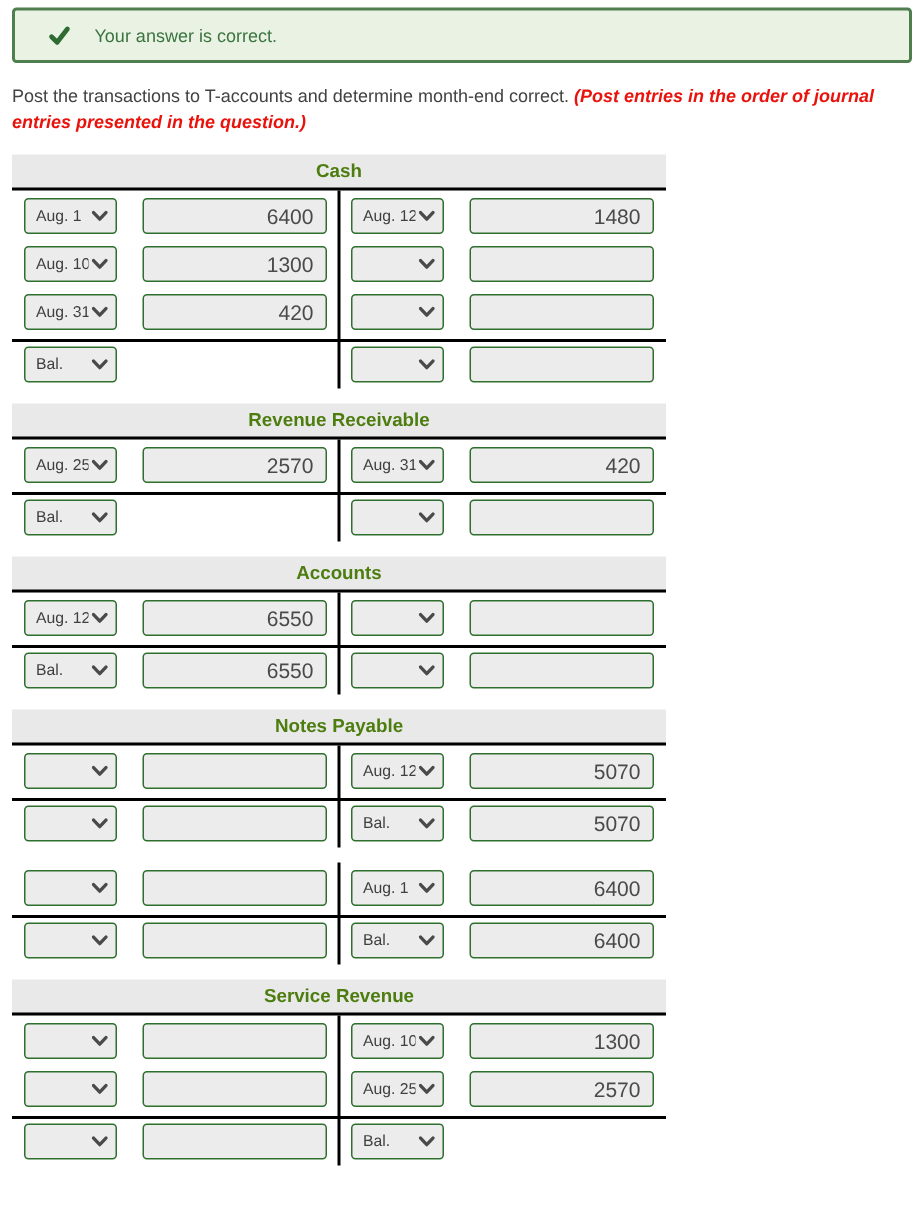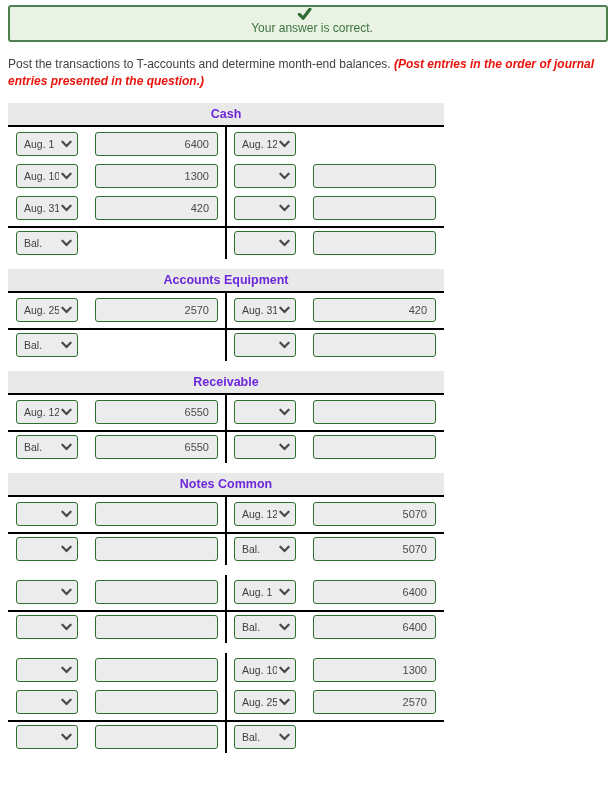--- a/index.html
+++ b/index.html
@@ -24,42 +24,41 @@
   
   .banner{
     margin:5px 8px 0;
     background:var(--banner-bg);
     border:2px solid var(--banner-border);
     border-radius:3px;
     height:37px;
     display:flex;
     align-items:center;
     padding:0 14px 0 22px;
-    flex-direction:column;
   }
   .banner .check{display:flex;margin-right:16px;}
   .banner-text{color:var(--banner-text);font-size:12px;}
   
   .instructions{
     margin:14px 8px 12px;
     width:600px;
     font-size:12px;
     line-height:1.45;
     color:var(--text);
   }
   .em-red{color:var(--red);font-weight:bold;font-style:italic;}
   
   .taccounts{margin:0 8px;width:436px;}
   .acct{margin-bottom:10px;}
   .acct-header{
     height:24px;
     background:var(--header-bg);
     border-bottom:2px solid var(--line);
     display:flex;align-items:center;justify-content:center;
-    font-size:12.5px;font-weight:bold;color:#6d28d9;
+    font-size:12.5px;font-weight:bold;color:#4d7c0f;
   }
   .acct-body{position:relative;padding:5px 0 4px;}
   .divider-v{
     position:absolute;top:0;bottom:0;left:50%;
     width:2px;margin-left:-1px;background:var(--line);
   }
   .hline{height:2px;background:var(--line);margin:-2px 0 3px;}
   .row{display:flex;margin-bottom:8px;}
   .row.balance{margin-bottom:0;}
   .half{width:50%;display:flex;align-items:center;padding:0 8px;}
@@ -80,36 +79,36 @@
     pointer-events:none;display:flex;
   }
   input.amount{
     flex:1;height:24px;min-width:0;
     background:var(--field-bg);
     border:1px solid var(--green);
     border-radius:3px;
     text-align:right;
     padding:0 8px;
     font-family:"Liberation Sans", sans-serif;
-    font-size:11px;color:#4a4a4a;
+    font-size:14px;color:#4a4a4a;
   }
 </style>
 </head>
 <body>
 
 <div class="banner">
   <span class="check">
     <svg width="15" height="14" viewBox="0 0 16 15">
       <path d="M2.5 8 L6.5 12 L13.8 2.5" stroke="#2f6b33" stroke-width="3.4" fill="none" stroke-linecap="round" stroke-linejoin="round"></path>
     </svg>
   </span>
   <span class="banner-text">Your answer is correct.</span>
 </div>
 
-<p class="instructions"><span>Post the transactions to T-accounts and determine month-end balances. </span><span class="em-red">(Post entries in the order of journal entries presented in the question.)</span></p>
+<p class="instructions"><span>Post the transactions to T-accounts and determine month-end correct. </span><span class="em-red">(Post entries in the order of journal entries presented in the question.)</span></p>
 
 <div class="taccounts">
     <section class="acct">
       <div class="acct-header">Cash</div>
       <div class="acct-body">
         <div class="divider-v"></div>
         <div class="row">
           <div class="half left">
             <div class="sel-wrap"><select><option>Aug. 1</option></select><span class="chev">
                 <svg width="11" height="8" viewBox="0 0 12 8">
@@ -117,20 +116,21 @@
                 </svg>
               </span></div>
             <input class="amount" type="text" value="6400" style="">
           </div>
           <div class="half right">
             <div class="sel-wrap"><select><option>Aug. 12</option></select><span class="chev">
                 <svg width="11" height="8" viewBox="0 0 12 8">
                   <path d="M1.5 1.5 L6 6.3 L10.5 1.5" stroke="#4a4a4a" stroke-width="2.4" fill="none" stroke-linecap="round" stroke-linejoin="round"></path>
                 </svg>
               </span></div>
+            <input class="amount" type="text" value="1480" style="">
           </div>
         </div>
         <div class="row">
           <div class="half left">
             <div class="sel-wrap"><select><option>Aug. 10</option></select><span class="chev">
                 <svg width="11" height="8" viewBox="0 0 12 8">
                   <path d="M1.5 1.5 L6 6.3 L10.5 1.5" stroke="#4a4a4a" stroke-width="2.4" fill="none" stroke-linecap="round" stroke-linejoin="round"></path>
                 </svg>
               </span></div>
             <input class="amount" type="text" value="1300" style="">
@@ -176,21 +176,21 @@
                 <svg width="11" height="8" viewBox="0 0 12 8">
                   <path d="M1.5 1.5 L6 6.3 L10.5 1.5" stroke="#4a4a4a" stroke-width="2.4" fill="none" stroke-linecap="round" stroke-linejoin="round"></path>
                 </svg>
               </span></div>
             <input class="amount" type="text" style="">
           </div>
         </div>
       </div>
     </section>
     <section class="acct">
-      <div class="acct-header">Accounts Equipment</div>
+      <div class="acct-header">Revenue Receivable</div>
       <div class="acct-body">
         <div class="divider-v"></div>
         <div class="row">
           <div class="half left">
             <div class="sel-wrap"><select><option>Aug. 25</option></select><span class="chev">
                 <svg width="11" height="8" viewBox="0 0 12 8">
                   <path d="M1.5 1.5 L6 6.3 L10.5 1.5" stroke="#4a4a4a" stroke-width="2.4" fill="none" stroke-linecap="round" stroke-linejoin="round"></path>
                 </svg>
               </span></div>
             <input class="amount" type="text" value="2570" style="">
@@ -218,21 +218,21 @@
                 <svg width="11" height="8" viewBox="0 0 12 8">
                   <path d="M1.5 1.5 L6 6.3 L10.5 1.5" stroke="#4a4a4a" stroke-width="2.4" fill="none" stroke-linecap="round" stroke-linejoin="round"></path>
                 </svg>
               </span></div>
             <input class="amount" type="text" style="">
           </div>
         </div>
       </div>
     </section>
     <section class="acct">
-      <div class="acct-header">Receivable</div>
+      <div class="acct-header">Accounts</div>
       <div class="acct-body">
         <div class="divider-v"></div>
         <div class="row">
           <div class="half left">
             <div class="sel-wrap"><select><option>Aug. 12</option></select><span class="chev">
                 <svg width="11" height="8" viewBox="0 0 12 8">
                   <path d="M1.5 1.5 L6 6.3 L10.5 1.5" stroke="#4a4a4a" stroke-width="2.4" fill="none" stroke-linecap="round" stroke-linejoin="round"></path>
                 </svg>
               </span></div>
             <input class="amount" type="text" value="6550" style="">
@@ -261,21 +261,21 @@
                 <svg width="11" height="8" viewBox="0 0 12 8">
                   <path d="M1.5 1.5 L6 6.3 L10.5 1.5" stroke="#4a4a4a" stroke-width="2.4" fill="none" stroke-linecap="round" stroke-linejoin="round"></path>
                 </svg>
               </span></div>
             <input class="amount" type="text" style="">
           </div>
         </div>
       </div>
     </section>
     <section class="acct">
-      <div class="acct-header">Notes Common</div>
+      <div class="acct-header">Notes Payable</div>
       <div class="acct-body">
         <div class="divider-v"></div>
         <div class="row">
           <div class="half left">
             <div class="sel-wrap"><select><option></option></select><span class="chev">
                 <svg width="11" height="8" viewBox="0 0 12 8">
                   <path d="M1.5 1.5 L6 6.3 L10.5 1.5" stroke="#4a4a4a" stroke-width="2.4" fill="none" stroke-linecap="round" stroke-linejoin="round"></path>
                 </svg>
               </span></div>
             <input class="amount" type="text" style="">
@@ -346,20 +346,21 @@
                 <svg width="11" height="8" viewBox="0 0 12 8">
                   <path d="M1.5 1.5 L6 6.3 L10.5 1.5" stroke="#4a4a4a" stroke-width="2.4" fill="none" stroke-linecap="round" stroke-linejoin="round"></path>
                 </svg>
               </span></div>
             <input class="amount" type="text" value="6400" style="">
           </div>
         </div>
       </div>
     </section>
     <section class="acct">
+      <div class="acct-header">Service Revenue</div>
       <div class="acct-body">
         <div class="divider-v"></div>
         <div class="row">
           <div class="half left">
             <div class="sel-wrap"><select><option></option></select><span class="chev">
                 <svg width="11" height="8" viewBox="0 0 12 8">
                   <path d="M1.5 1.5 L6 6.3 L10.5 1.5" stroke="#4a4a4a" stroke-width="2.4" fill="none" stroke-linecap="round" stroke-linejoin="round"></path>
                 </svg>
               </span></div>
             <input class="amount" type="text" style="">

